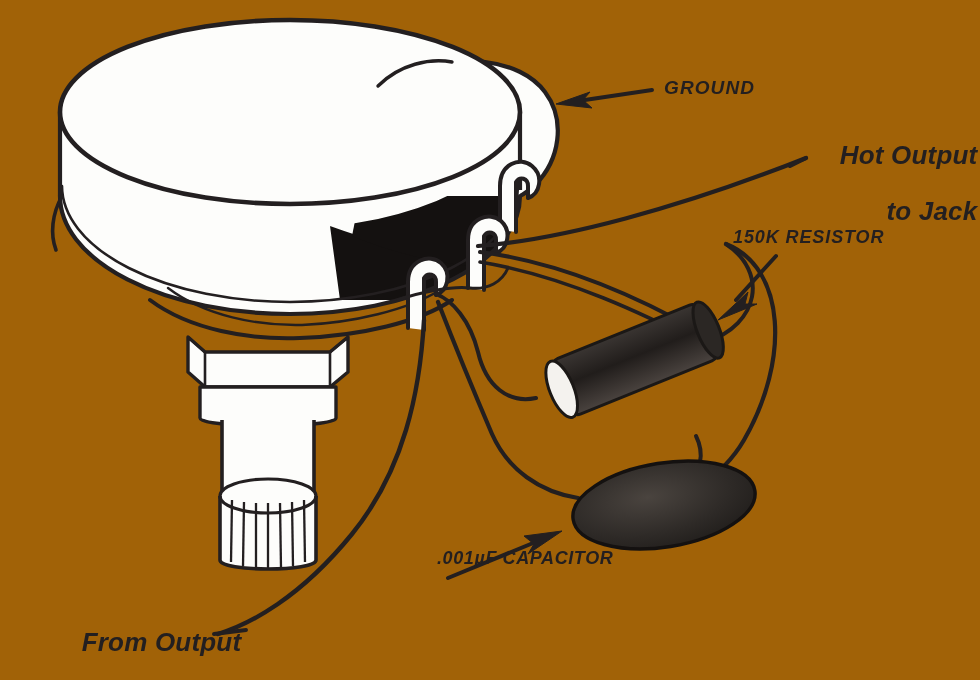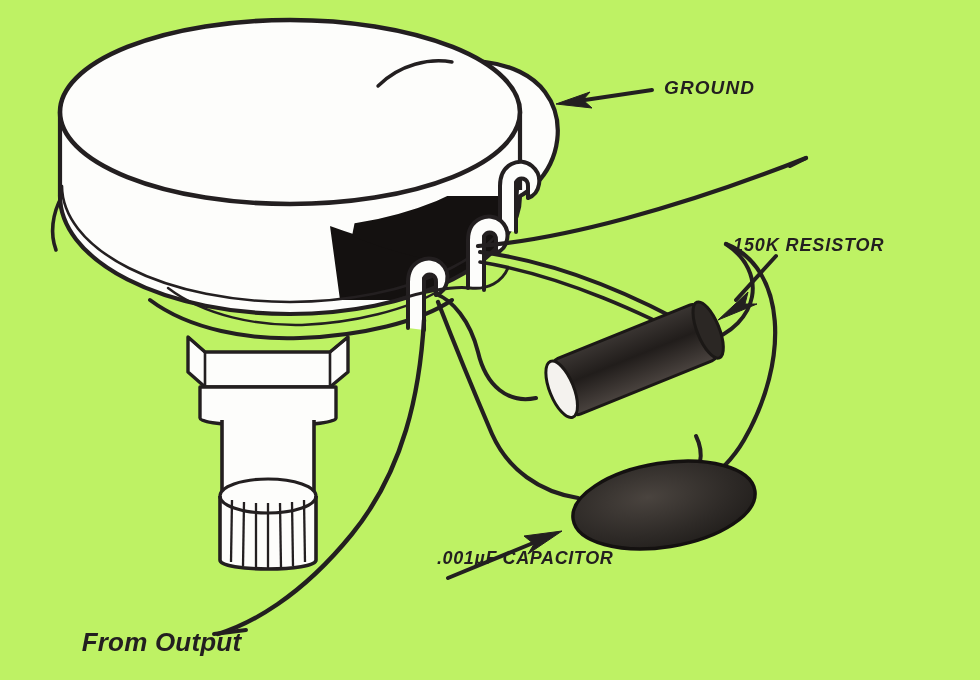--- a/index.html
+++ b/index.html
@@ -5,21 +5,21 @@
 <style>
   html, body {
     margin: 0;
     padding: 0;
     background: #ffffff;
   }
   #diagram-root {
     position: relative;
     width: 980px;
     height: 680px;
-    background: #bef264;
+    background: #a16207;
     overflow: hidden;
     font-family: "Liberation Sans", sans-serif;
   }
   #diagram-svg {
     position: absolute;
     left: 0;
     top: 0;
     width: 980px;
     height: 680px;
     display: block;
@@ -30,21 +30,21 @@
     font-style: italic;
     font-weight: bold;
     color: #231f20;
     white-space: pre;
     line-height: 1.08;
     letter-spacing: 0.2px;
   }
   .lbl-ground   { left: 664px; top: 78px;  font-size: 19px; letter-spacing: 1.1px; }
   .lbl-hot      { left: 810px; top: 113px; font-size: 26px; letter-spacing: 0.2px; }
   .lbl-hot .l2  { display: block; text-align: right; }
-  .lbl-resistor { left: 733px; top: 236px; font-size: 18px; letter-spacing: 0.9px; }
+  .lbl-resistor { left: 733px; top: 228px; font-size: 18px; letter-spacing: 0.9px; }
   .lbl-cap      { left: 437px; top: 549px; font-size: 18px; letter-spacing: 0.6px; }
   .lbl-from     { left: 52px;  top: 600px; font-size: 26px; }
 </style>
 </head>
 <body>
 
 <div id="diagram-root">
 
   <svg id="diagram-svg" viewBox="0 0 980 680">
     <defs>
@@ -186,20 +186,24 @@
       </g>
 
       <g>
         <path d="M214,634 L246,630" fill="none" stroke-width="4" stroke-linecap="round"></path>
       </g>
     </g>
   </svg>
 
   <div class="lbl lbl-ground">GROUND</div>
 
+  <div class="lbl lbl-hot">
+    <span class="l1">Hot Output</span>
+    <span class="l2">to Jack</span>
+  </div>
 
   <div class="lbl lbl-resistor">150K RESISTOR</div>
 
   <div class="lbl lbl-cap">.001µF CAPACITOR</div>
 
   <div class="lbl lbl-from">
     <span class="l1">From Output</span>
     
   </div>
 

